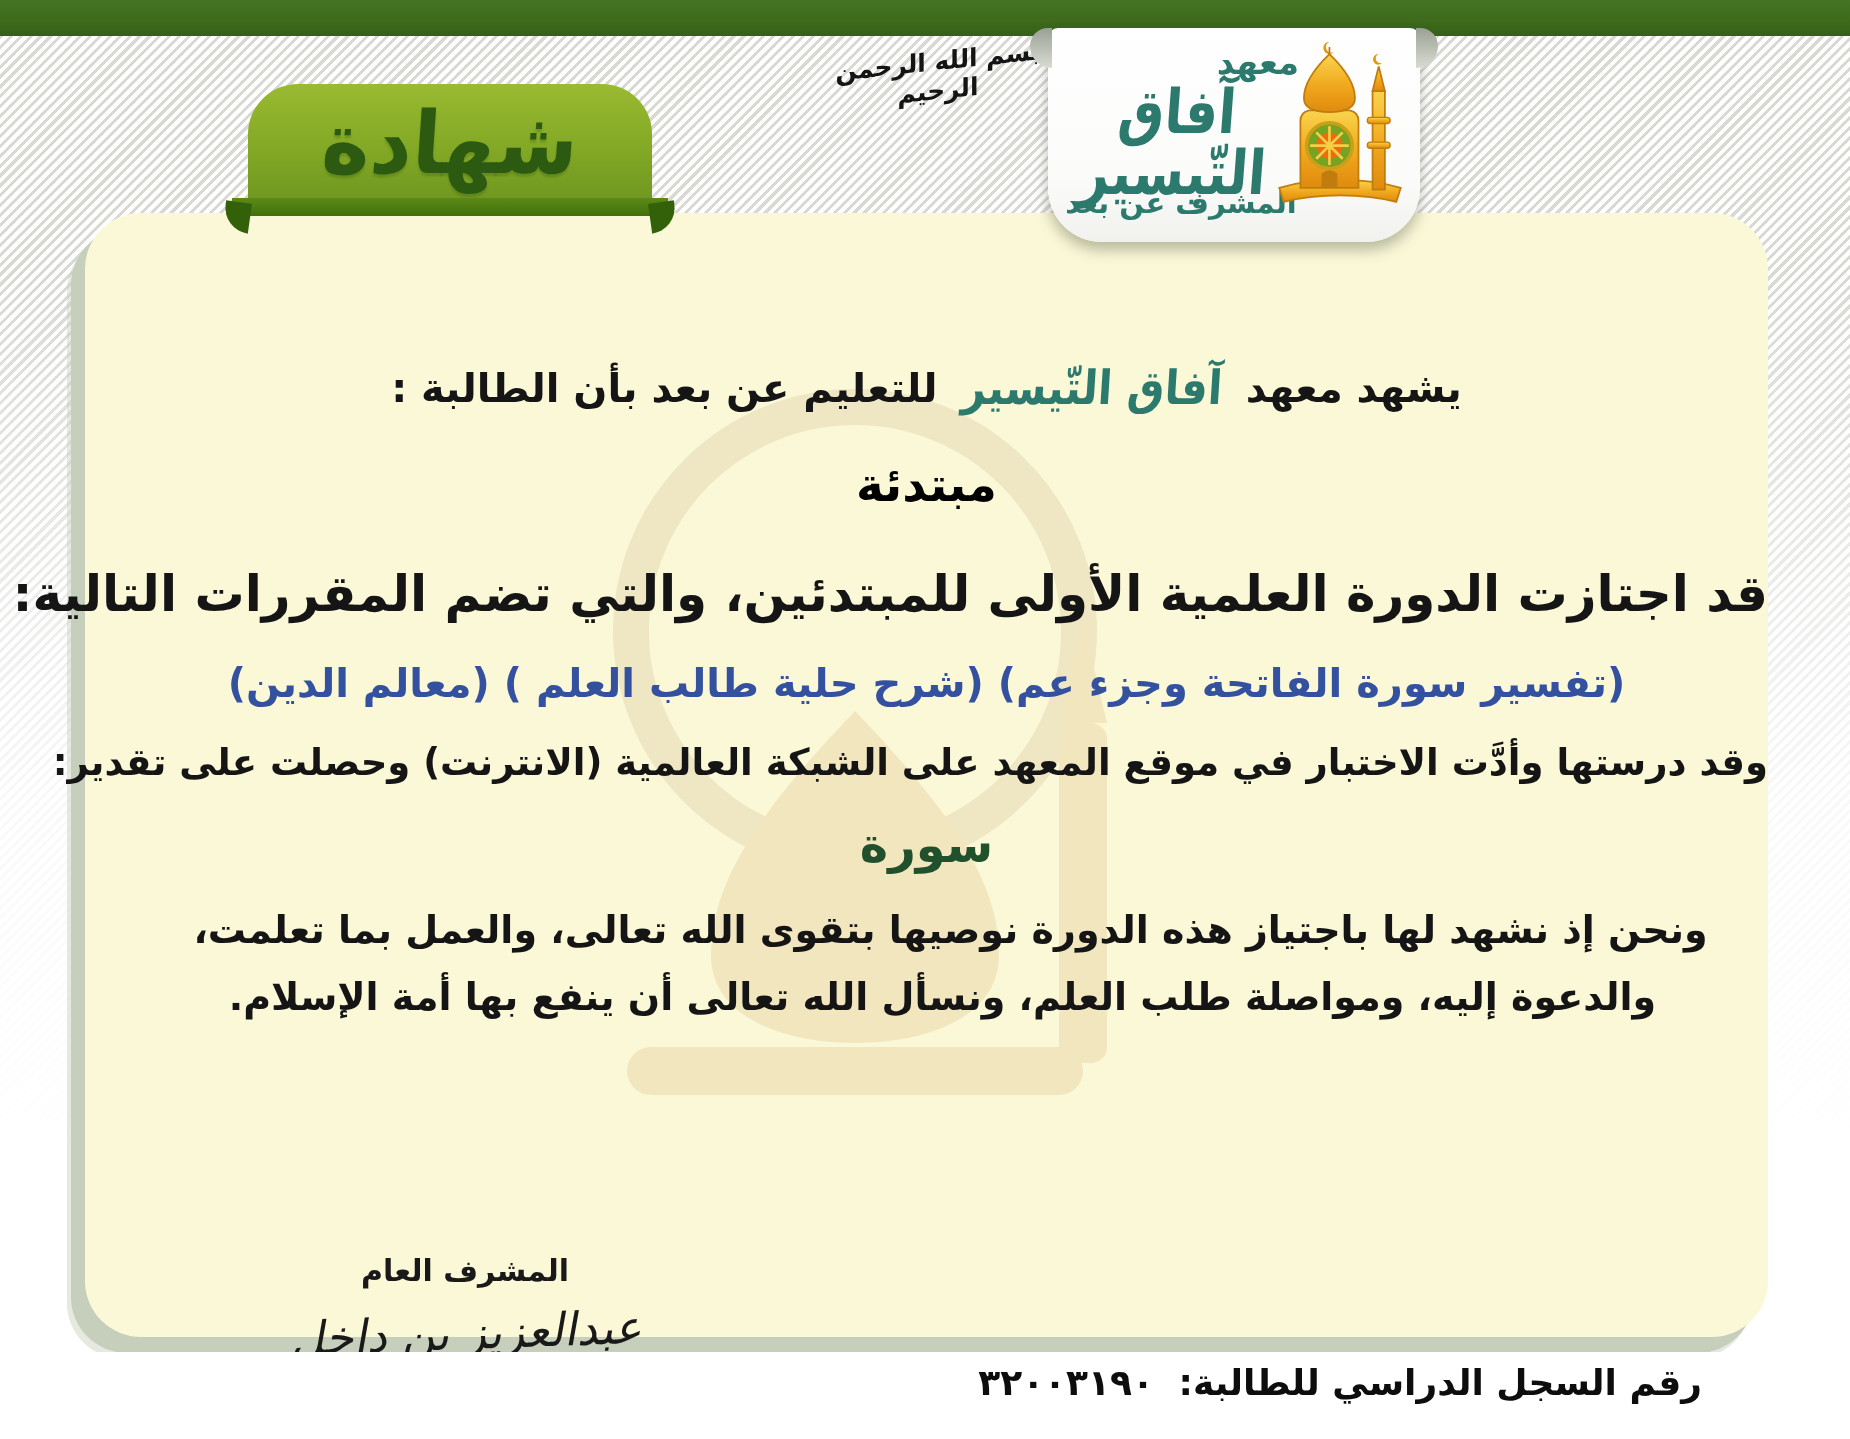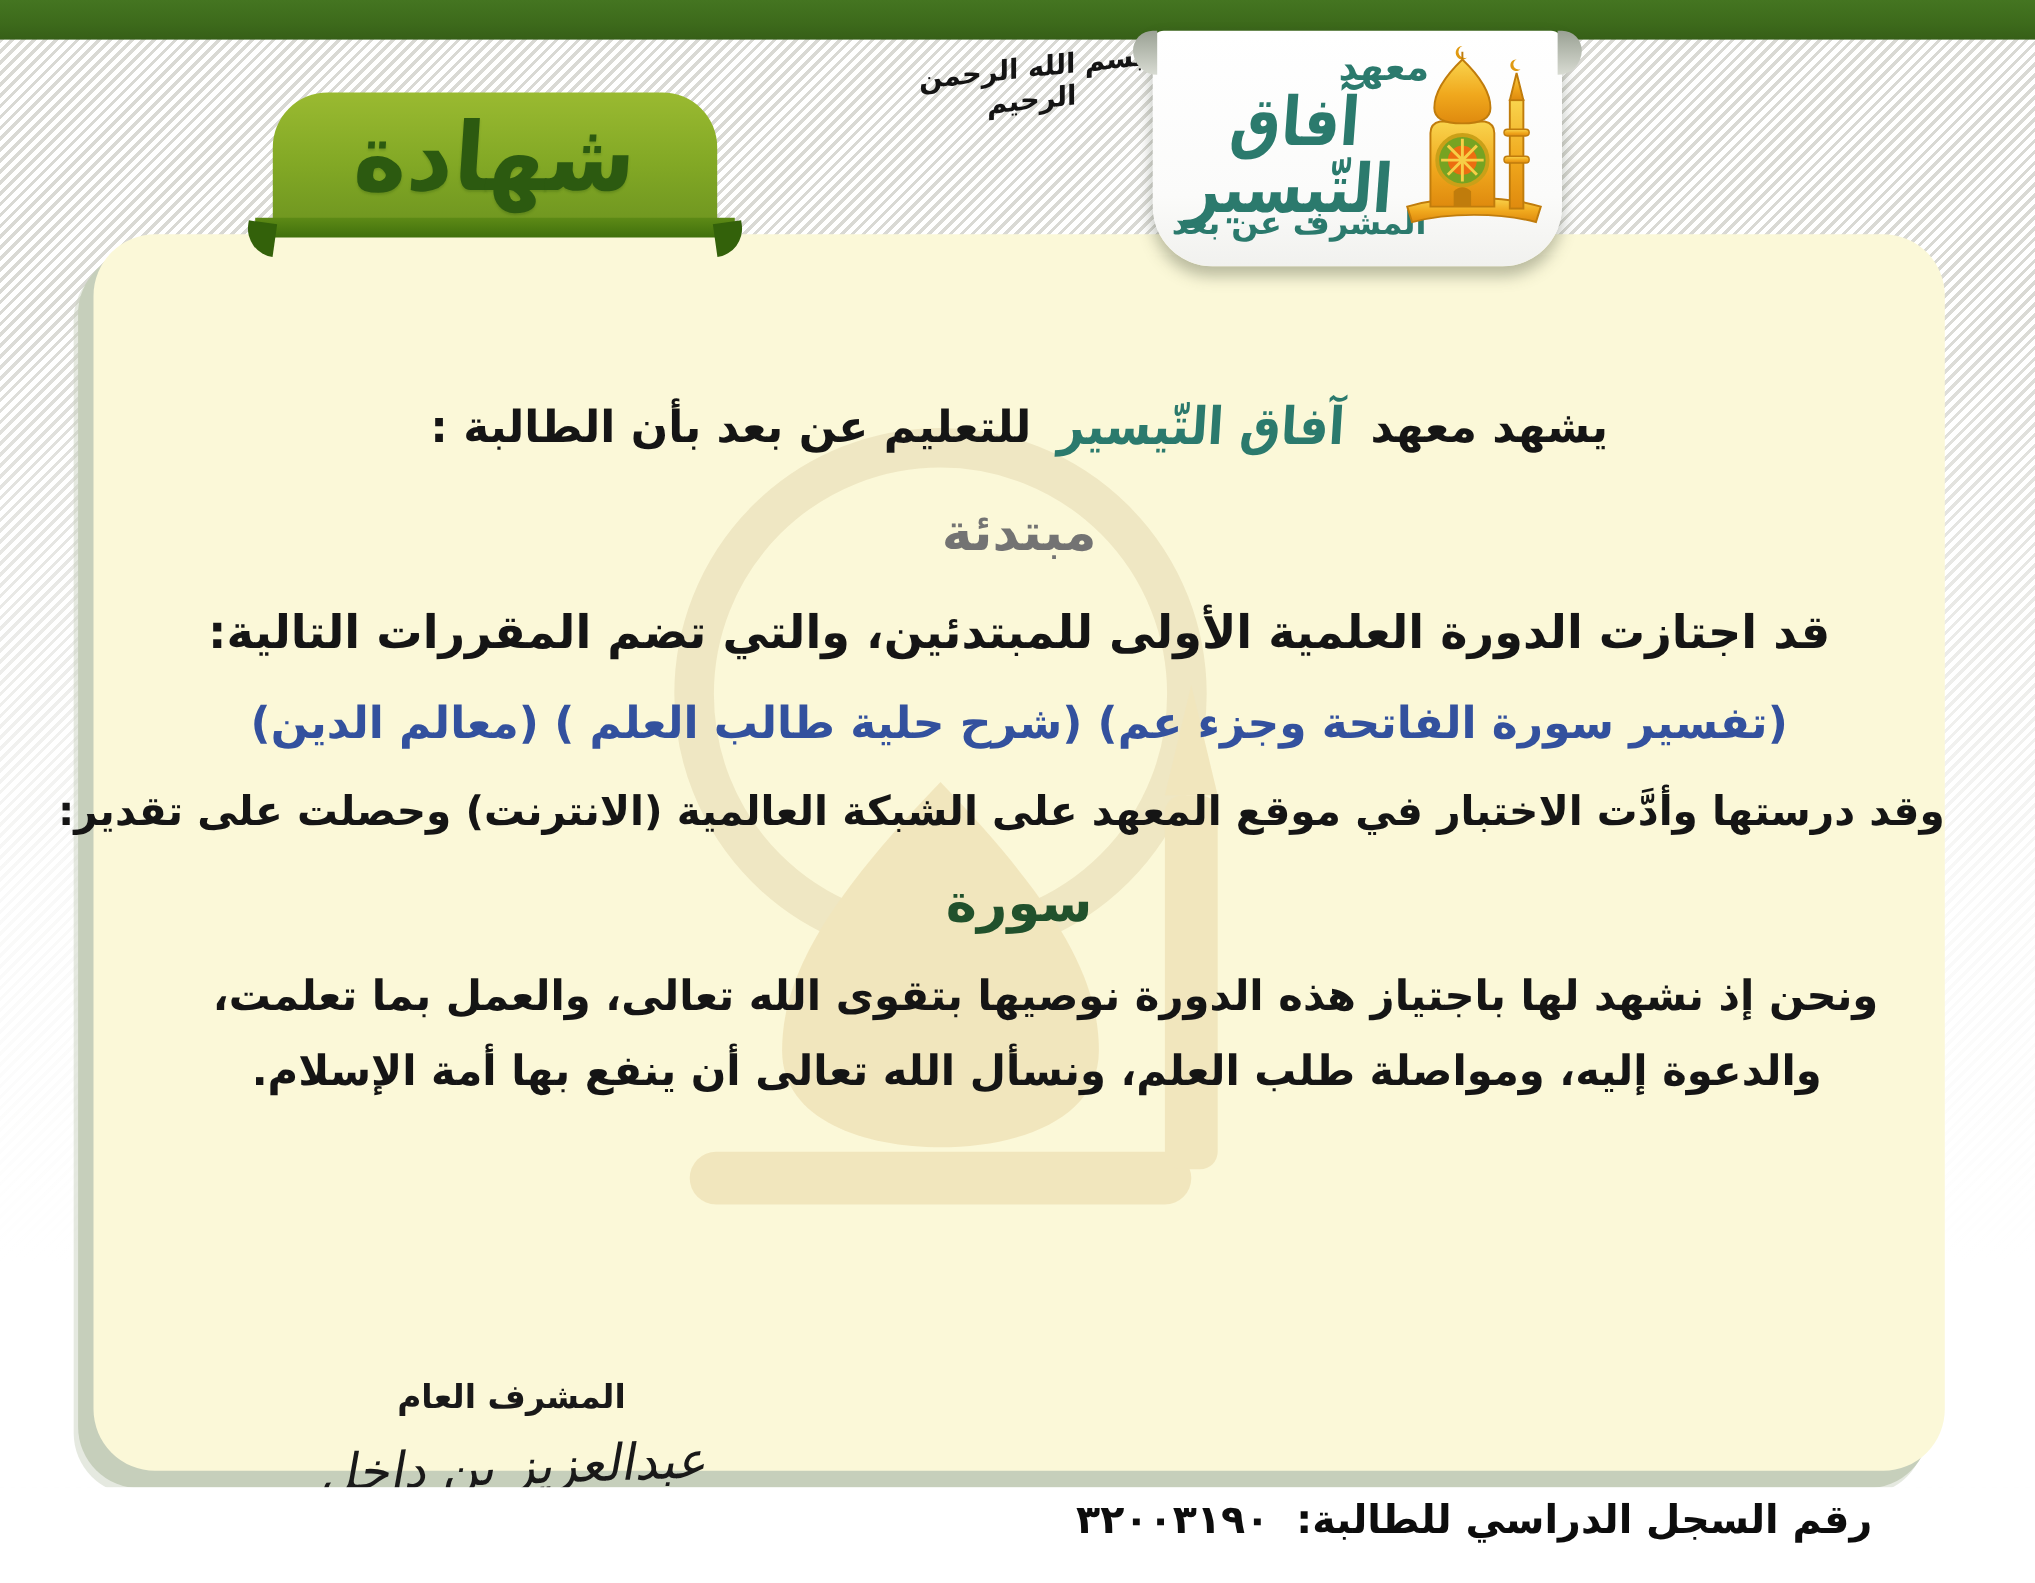--- a/index.html
+++ b/index.html
@@ -77,22 +77,22 @@
   .logo-art{position:absolute;right:14px;top:12px;}
   
   .content{
     position:absolute;left:0;right:0;top:0;text-align:center;direction:rtl;
     font-weight:bold;color:#151515;
   }
   .content div{white-space:nowrap;line-height:1.4;}
   .l-intro{margin-top:146px;font-size:40px;}
   .intro-logo{color:#2b7a6d;display:inline-block;margin:0 10px;font-size:42px;
     transform:scaleY(1.12) skewX(-4deg);}
-  .l-level{margin-top:34px;font-size:47px;color:#737373;}
-  .l-ach{margin-top:28px;font-size:42px;}
+  .l-level{margin-top:34px;font-size:47px;color:#000000;}
+  .l-ach{margin-top:41px;font-size:50px;}
   .l-courses{margin-top:26px;font-size:40px;color:#33519e;}
   .l-exam{margin-top:26px;font-size:37px;}
   .l-grade{margin-top:24px;font-size:48px;color:#21512c;}
   .l-adv1{margin-top:24px;font-size:38px;padding-left:48px;}
   .l-adv2{margin-top:14px;font-size:38px;padding-left:32px;}
   
   .sig{
     position:absolute;left:170px;top:1040px;width:420px;text-align:center;direction:rtl;color:#191919;
   }
   .sig-role{font-size:30px;font-weight:bold;}

